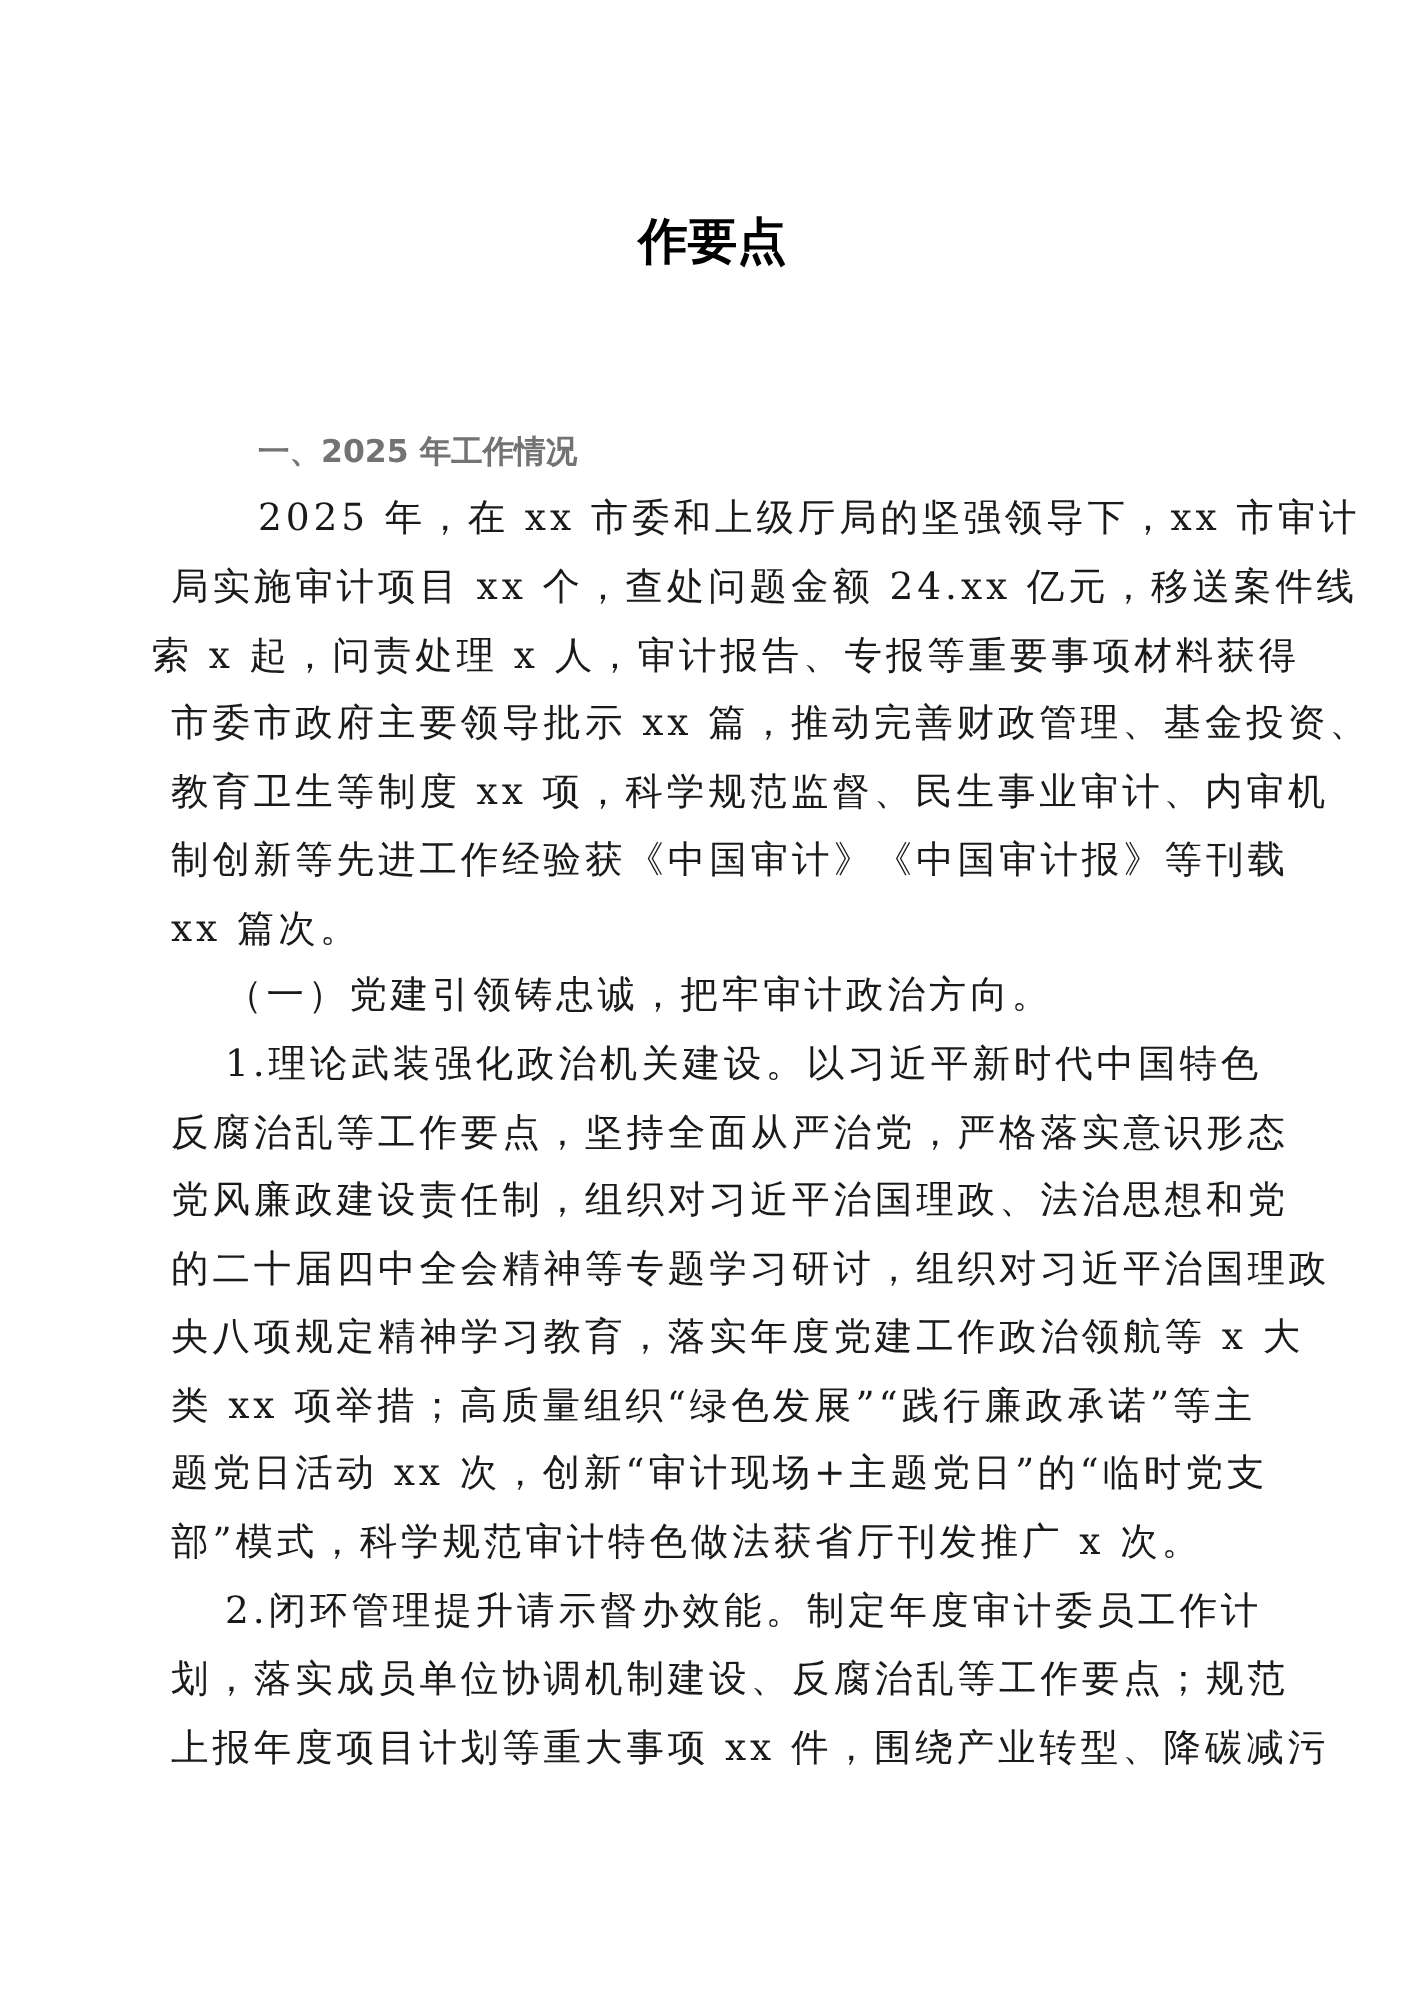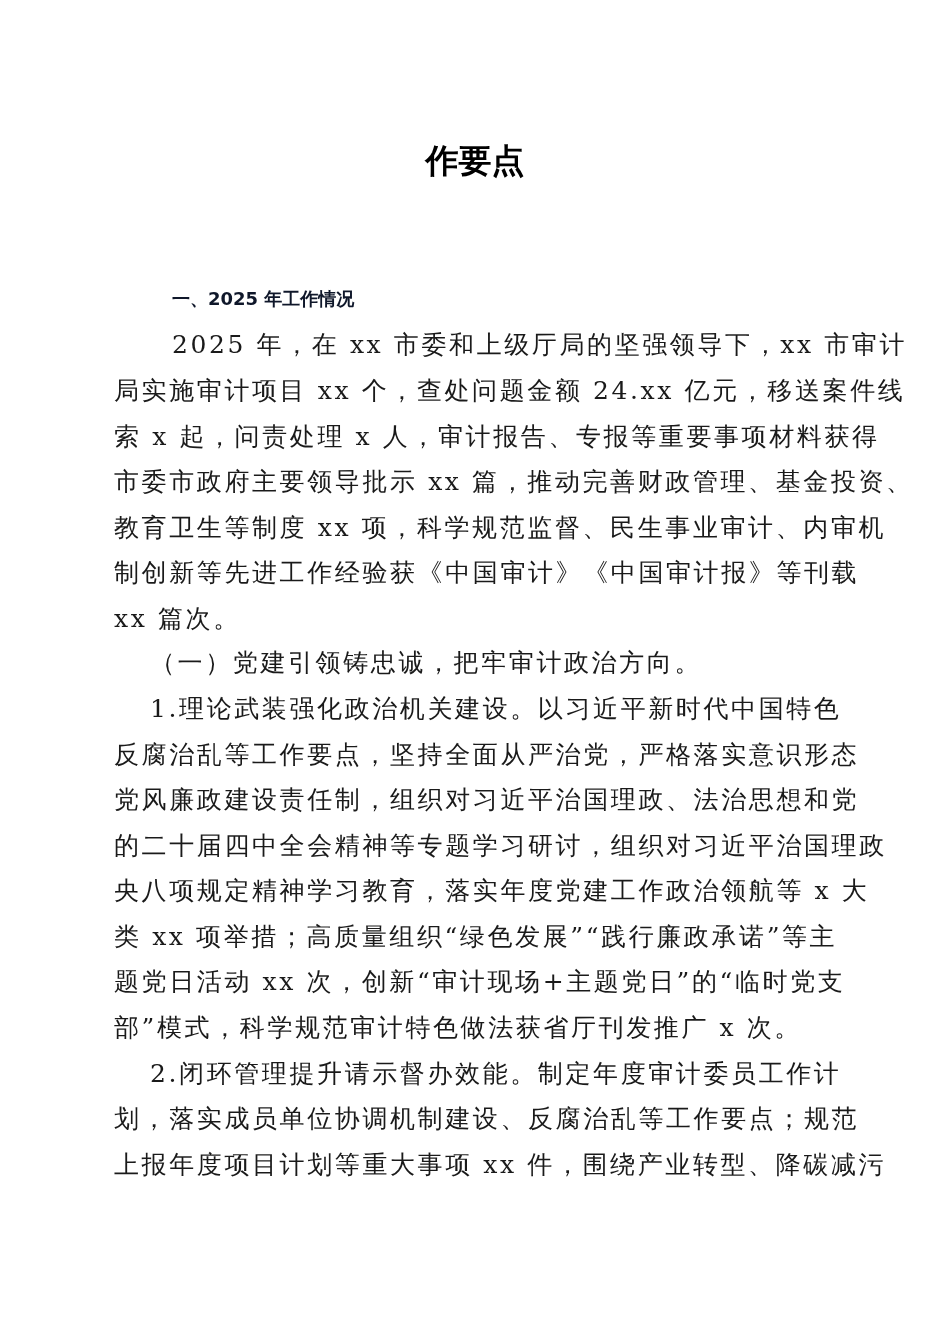--- a/index.html
+++ b/index.html
@@ -13,37 +13,37 @@
   }
   .title div { white-space: nowrap; }
   .line {
     position: absolute; white-space: nowrap;
     font-family: "DejaVu Serif", "Liberation Serif", serif;
     font-size: 25px; color: #1a1a1a; letter-spacing: 2.6px;
   }
   .heading1 {
     position: absolute; left: 172px; top: 287px; white-space: nowrap;
     font-family: "DejaVu Sans", "Liberation Sans", sans-serif;
-    font-size: 18px; color: #0f172a; font-weight: bold;
+    font-size: 21px; color: #737373; font-weight: bold;
   }
 </style>
 </head>
 <body>
 
 <div class="page">
   <div class="title">
     <div>作要点</div>
   </div>
 
   <div class="heading1">一、2025 年工作情况</div>
 
   <div id="body-lines">
       <div class="line" style="left: 172px; top: 328px;">2025 年，在 xx 市委和上级厅局的坚强领导下，xx 市审计</div>
       <div class="line" style="left: 114px; top: 374px;">局实施审计项目 xx 个，查处问题金额 24.xx 亿元，移送案件线</div>
-      <div class="line" style="left: 114px; top: 420px;">索 x 起，问责处理 x 人，审计报告、专报等重要事项材料获得</div>
+      <div class="line" style="left: 101px; top: 420px;">索 x 起，问责处理 x 人，审计报告、专报等重要事项材料获得</div>
       <div class="line" style="left: 114px; top: 465px;">市委市政府主要领导批示 xx 篇，推动完善财政管理、基金投资、</div>
       <div class="line" style="left: 114px; top: 511px;">教育卫生等制度 xx 项，科学规范监督、民生事业审计、内审机</div>
       <div class="line" style="left: 114px; top: 556px;">制创新等先进工作经验获《中国审计》《中国审计报》等刊载</div>
       <div class="line" style="left: 114px; top: 602px;">xx 篇次。</div>
       <div class="line" style="left: 150px; top: 646px;">（一）党建引领铸忠诚，把牢审计政治方向。</div>
       <div class="line" style="left: 150px; top: 692px;">1.理论武装强化政治机关建设。以习近平新时代中国特色</div>
       <div class="line" style="left: 114px; top: 738px;">反腐治乱等工作要点，坚持全面从严治党，严格落实意识形态</div>
       <div class="line" style="left: 114px; top: 783px;">党风廉政建设责任制，组织对习近平治国理政、法治思想和党</div>
       <div class="line" style="left: 114px; top: 829px;">的二十届四中全会精神等专题学习研讨，组织对习近平治国理政</div>
       <div class="line" style="left: 114px; top: 874px; text-align: right;">央八项规定精神学习教育，落实年度党建工作政治领航等 x 大</div>

